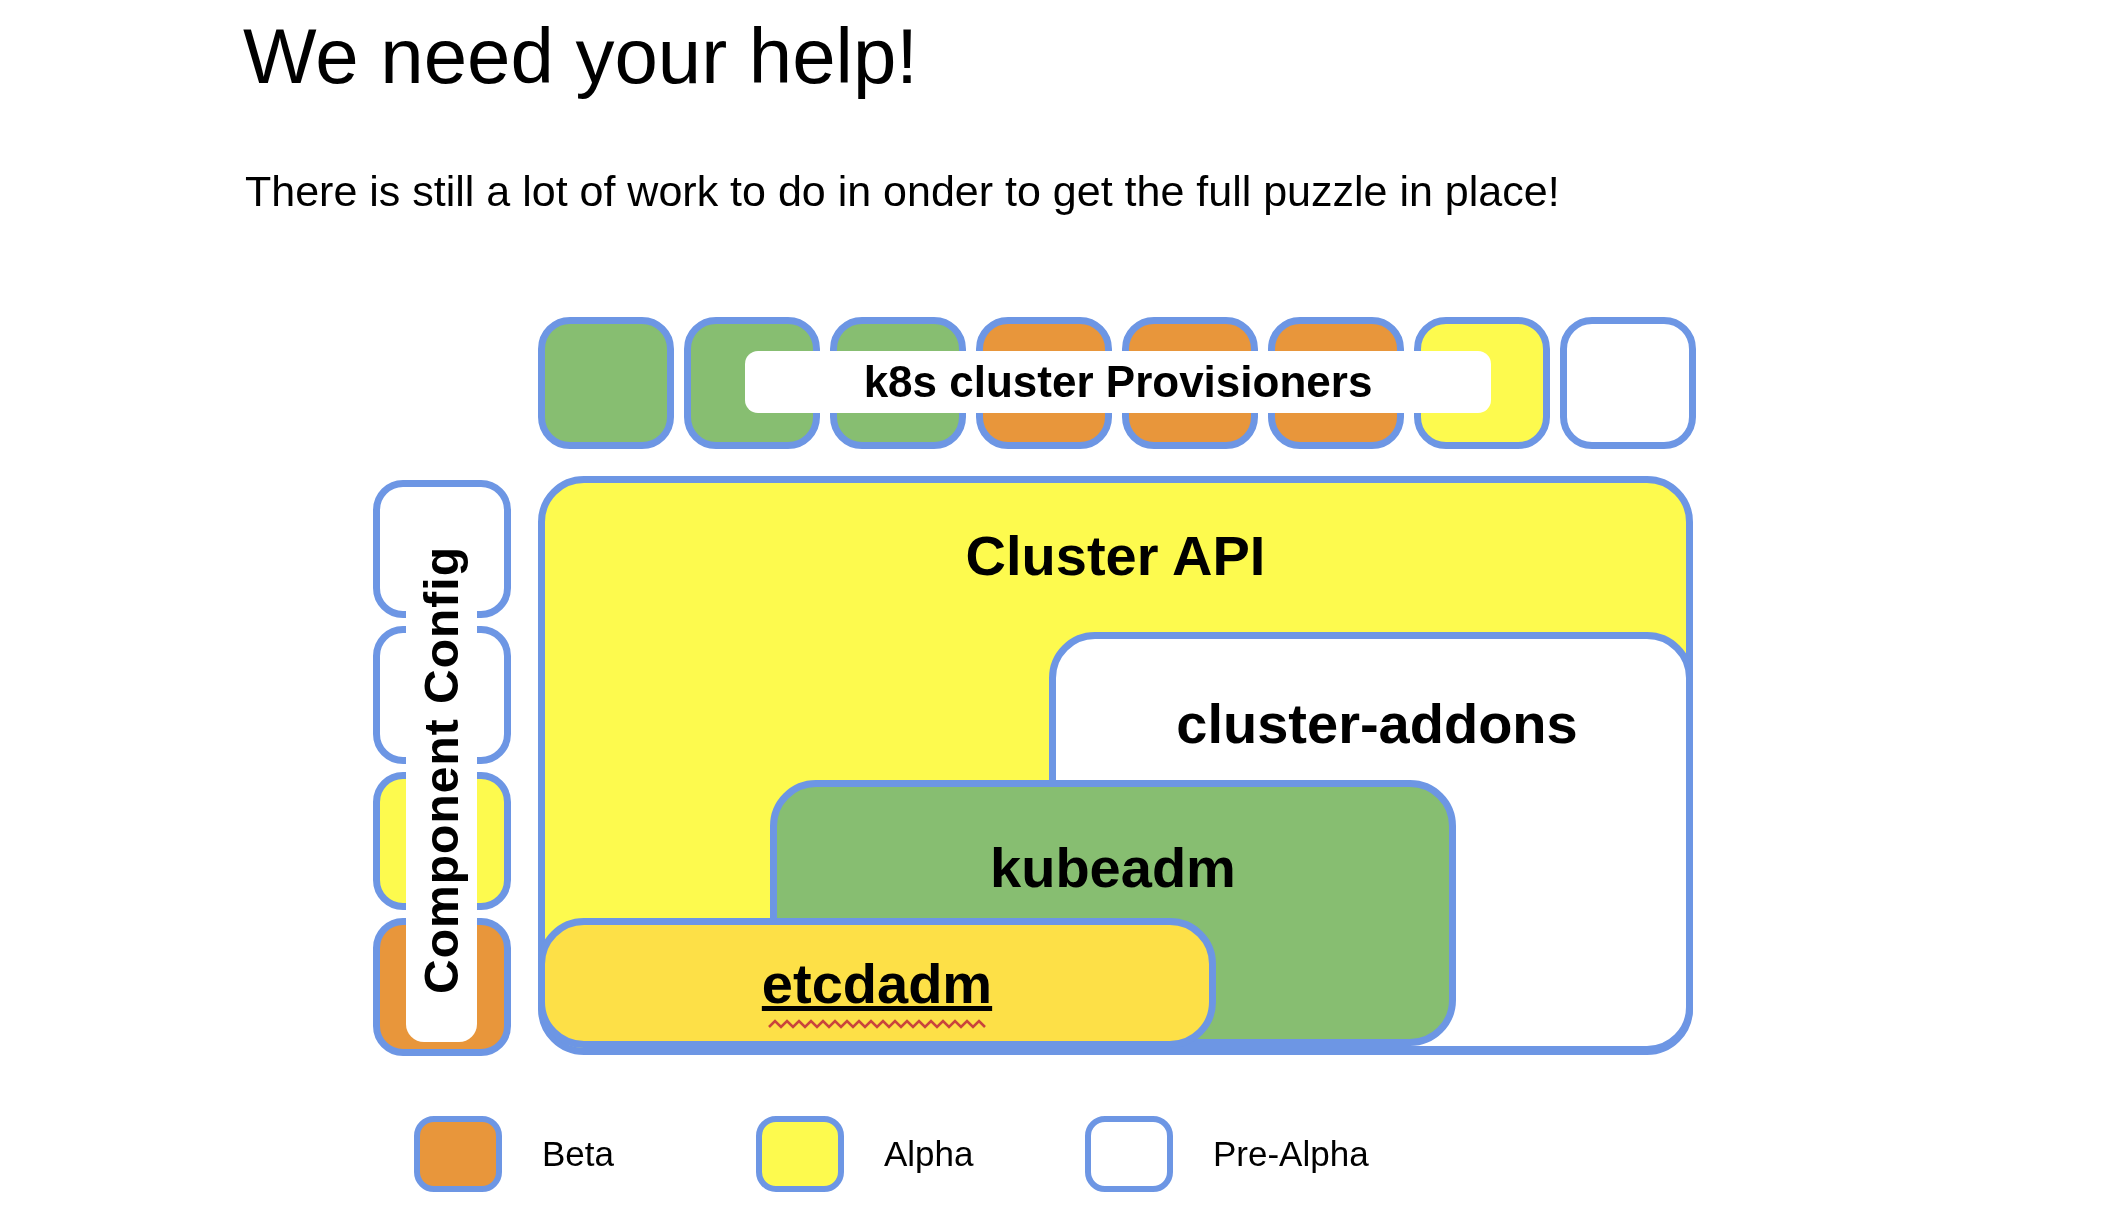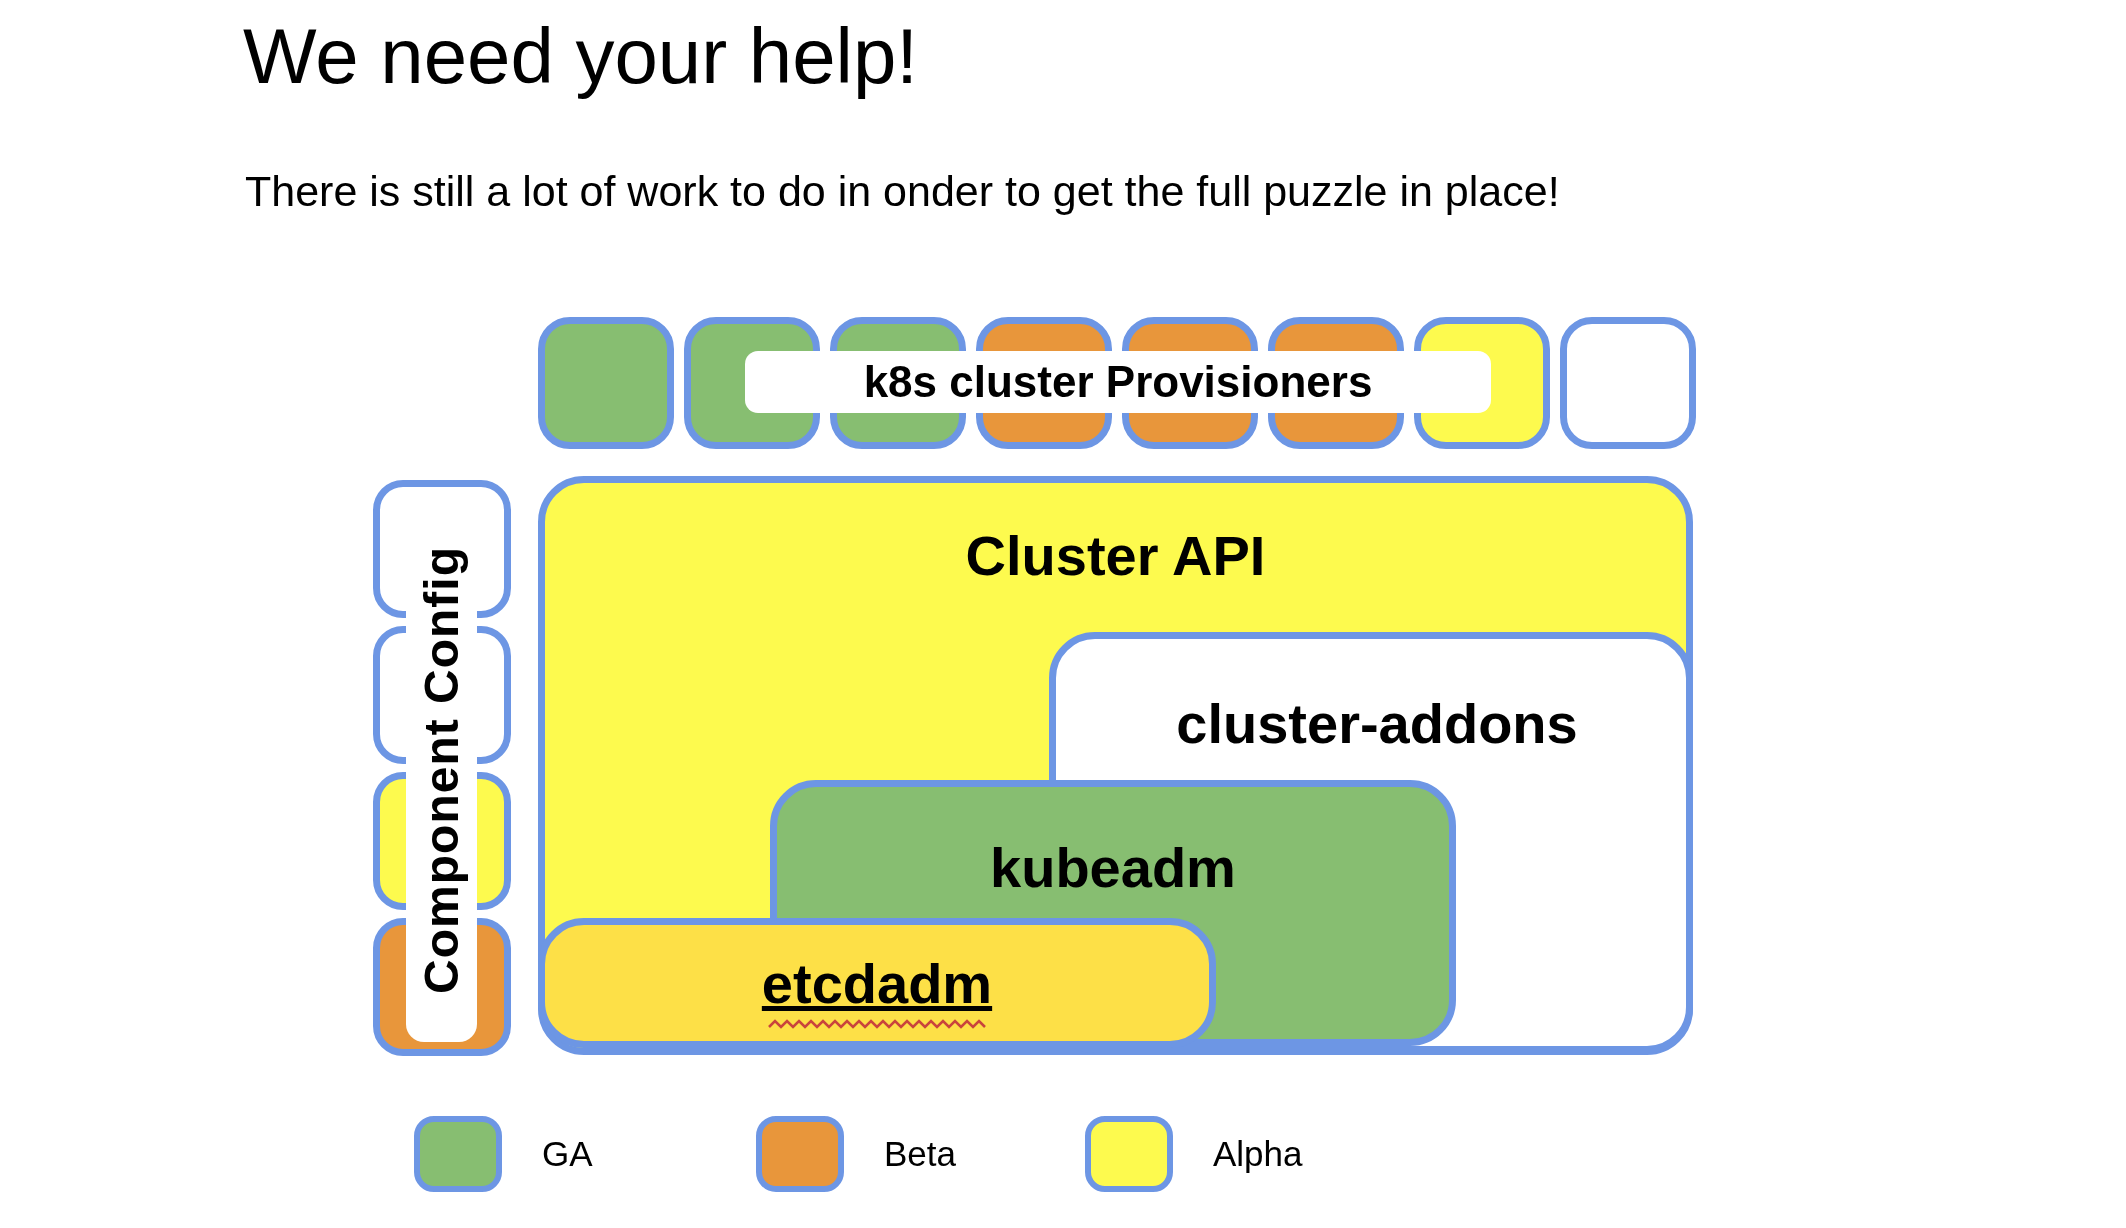--- a/index.html
+++ b/index.html
@@ -114,24 +114,24 @@
 
 <div class="abs box" id="box-etcdadm" style="background: #fde047; text-decoration: underline;">
   <div class="box-label">etcdadm</div>
   <svg class="squiggle" width="218" height="12" viewBox="0 0 218 12">
     <path id="squiggle-path" fill="none" stroke-width="2.6" d="M1 9 L7 3 L13 9 L19 3 L25 9 L31 3 L37 9 L43 3 L49 9 L55 3 L61 9 L67 3 L73 9 L79 3 L85 9 L91 3 L97 9 L103 3 L109 9 L115 3 L121 9 L127 3 L133 9 L139 3 L145 9 L151 3 L157 9 L163 3 L169 9 L175 3 L181 9 L187 3 L193 9 L199 3 L205 9 L211 3 L217 9" stroke="#C9453C"></path>
   </svg>
 </div>
 
 <div class="abs legend">
     <div class="legend-item">
-      <span class="swatch" style="background: rgb(135, 190, 113);"></span>
-      <span class="legend-label">GA</span>
-    </div>
-    <div class="legend-item">
       <span class="swatch" style="background: rgb(232, 150, 59);"></span>
       <span class="legend-label">Beta</span>
     </div>
     <div class="legend-item">
       <span class="swatch" style="background: rgb(253, 250, 78);"></span>
       <span class="legend-label">Alpha</span>
     </div>
+    <div class="legend-item">
+      <span class="swatch" style="background: rgb(255, 255, 255);"></span>
+      <span class="legend-label">Pre-Alpha</span>
+    </div>
   </div>
 
 </body></html>

